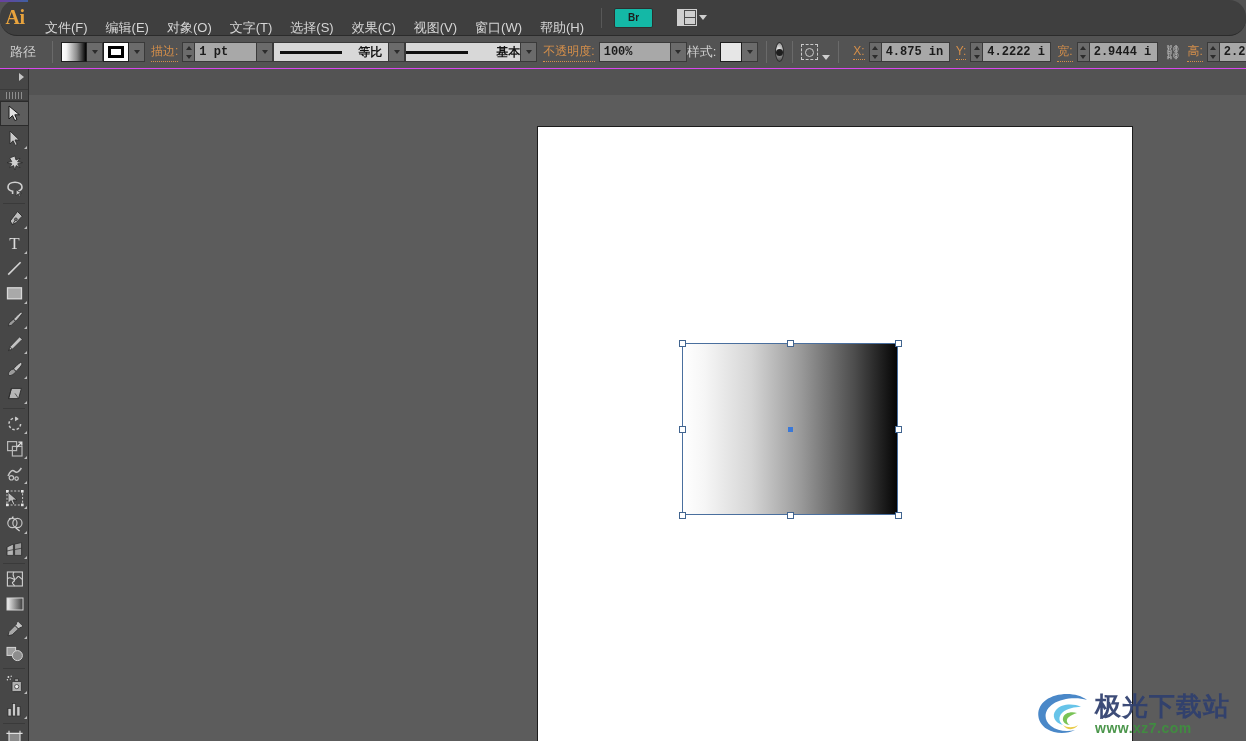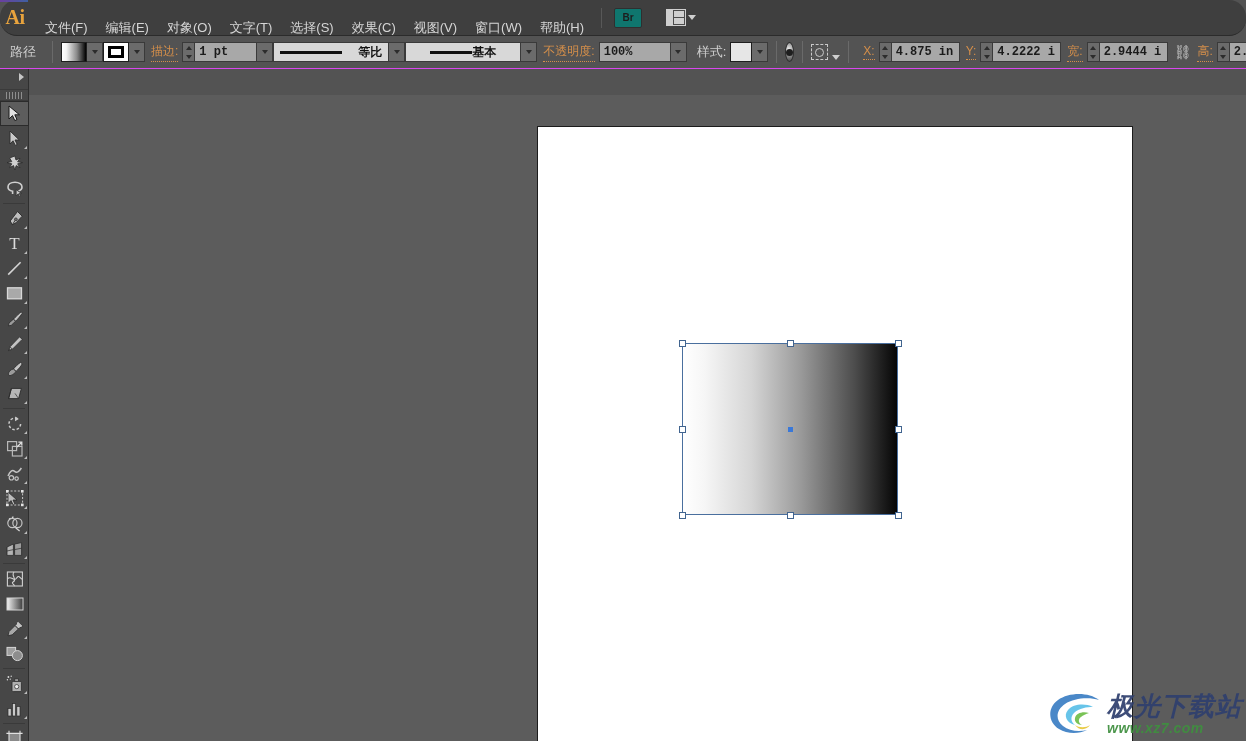--- a/index.html
+++ b/index.html
@@ -32,21 +32,21 @@
   .menu-items { display: flex; align-items: center; margin-left: 6px; margin-top: 21px; }
   .menu-item {
     color: #d6d6d6; font-size: 13px; padding: 4px 9px;
     white-space: nowrap; cursor: default;
   }
   .menubar-sep {
     width: 1px; height: 20px; background: #2e2e2e;
     border-right: 1px solid #585858; margin: 0 8px;
   }
   .br-btn {
-    width: 28px; height: 20px; background: #0f766e;
+    width: 39px; height: 20px; background: #14b8a6;
     border: 1px solid #2f2f2f; border-radius: 2px;
     display: flex; align-items: center; justify-content: center;
     color: #1d1d1d; font-size: 10px; font-weight: bold; margin-left: 4px;
   }
   .arrange-btn {
     display: flex; align-items: center; gap: 2px; margin-left: 24px; cursor: default;
   }
   .arrange-ico {
     width: 20px; height: 17px; border: 1.5px solid #cfcfcf; background: #4a4a4a;
     display: flex;
@@ -113,21 +113,21 @@
 
   .profile-box {
     width: 116px; height: 20px; background: #d8d8d8; border: 1px solid #3a3a3a;
     display: flex; align-items: center; justify-content: space-between; padding: 0 6px;
   }
   .profile-line { width: 62px; height: 3px; background: #111; }
   .profile-txt { color: #111; font-size: 12px; white-space: nowrap; }
 
   .brush-box {
     width: 116px; height: 20px; background: #d8d8d8; border: 1px solid #3a3a3a;
-    display: flex; align-items: center; justify-content: space-between; padding: 0 24px;
+    display: flex; align-items: center; justify-content: space-between; padding: 0 0;
   }
 
   .round-ico {
     width: 20px; height: 20px; border-radius: 50%;
     background: radial-gradient(circle at 35% 33%, #eaeaea 0%, #9a9a9a 45%, #4a4a4a 100%);
     border: 1px solid #2e2e2e;
   }
   .round-ico::after {
     content:""; display:block; width:7px; height:7px; border-radius:50%;
     background:#1e1e1e; margin: 6px auto 0;
@@ -222,23 +222,23 @@
   .handle {
     position: absolute; width: 7px; height: 7px; background: #ffffff;
     border: 1px solid #41648f;
   }
   .center-dot {
     position: absolute; width: 5px; height: 5px; background: #3a78d8;
   }
 
   
   .watermark {
-    position: absolute; right: 4px; bottom: 2px;
+    position: absolute; right: 16px; bottom: 2px;
     display: flex; align-items: center; gap: 4px;
-    pointer-events: none; opacity: 0.93; font-style: italic;
+    pointer-events: none; opacity: 0.93;
   }
   .wm-text { display: flex; flex-direction: column; line-height: 1; }
   .wm-main {
     font-size: 26px; font-weight: bold; color: #2f3f6e;
     font-family: "DejaVu Sans", sans-serif; letter-spacing: 1px;
   }
   .wm-sub {
     font-size: 14px; font-weight: bold; color: #3f8f3f; letter-spacing: 0.5px;
     margin-top: 2px;
   }
@@ -330,21 +330,21 @@
     </div>
 
     <div class="cb-label-u">不透明度:</div>
     <div class="swatch-group">
       <div class="field w-opacity" style="border-left:1px solid #3a3a3a">100%</div>
       <div class="dd-btn">
           <span class="caret-d"></span>
         </div>
     </div>
 
-    <div class="cb-label" style="margin-left:10px;margin-right:4px">样式:</div>
+    <div class="cb-label" style="margin-right:4px">样式:</div>
     <div class="swatch-group">
       <div class="swatch-style"></div>
       <div class="dd-btn">
           <span class="caret-d"></span>
         </div>
     </div>
 
     <div class="cb-sep"></div>
     <div class="round-ico"></div>
     <div class="cb-sep"></div>

